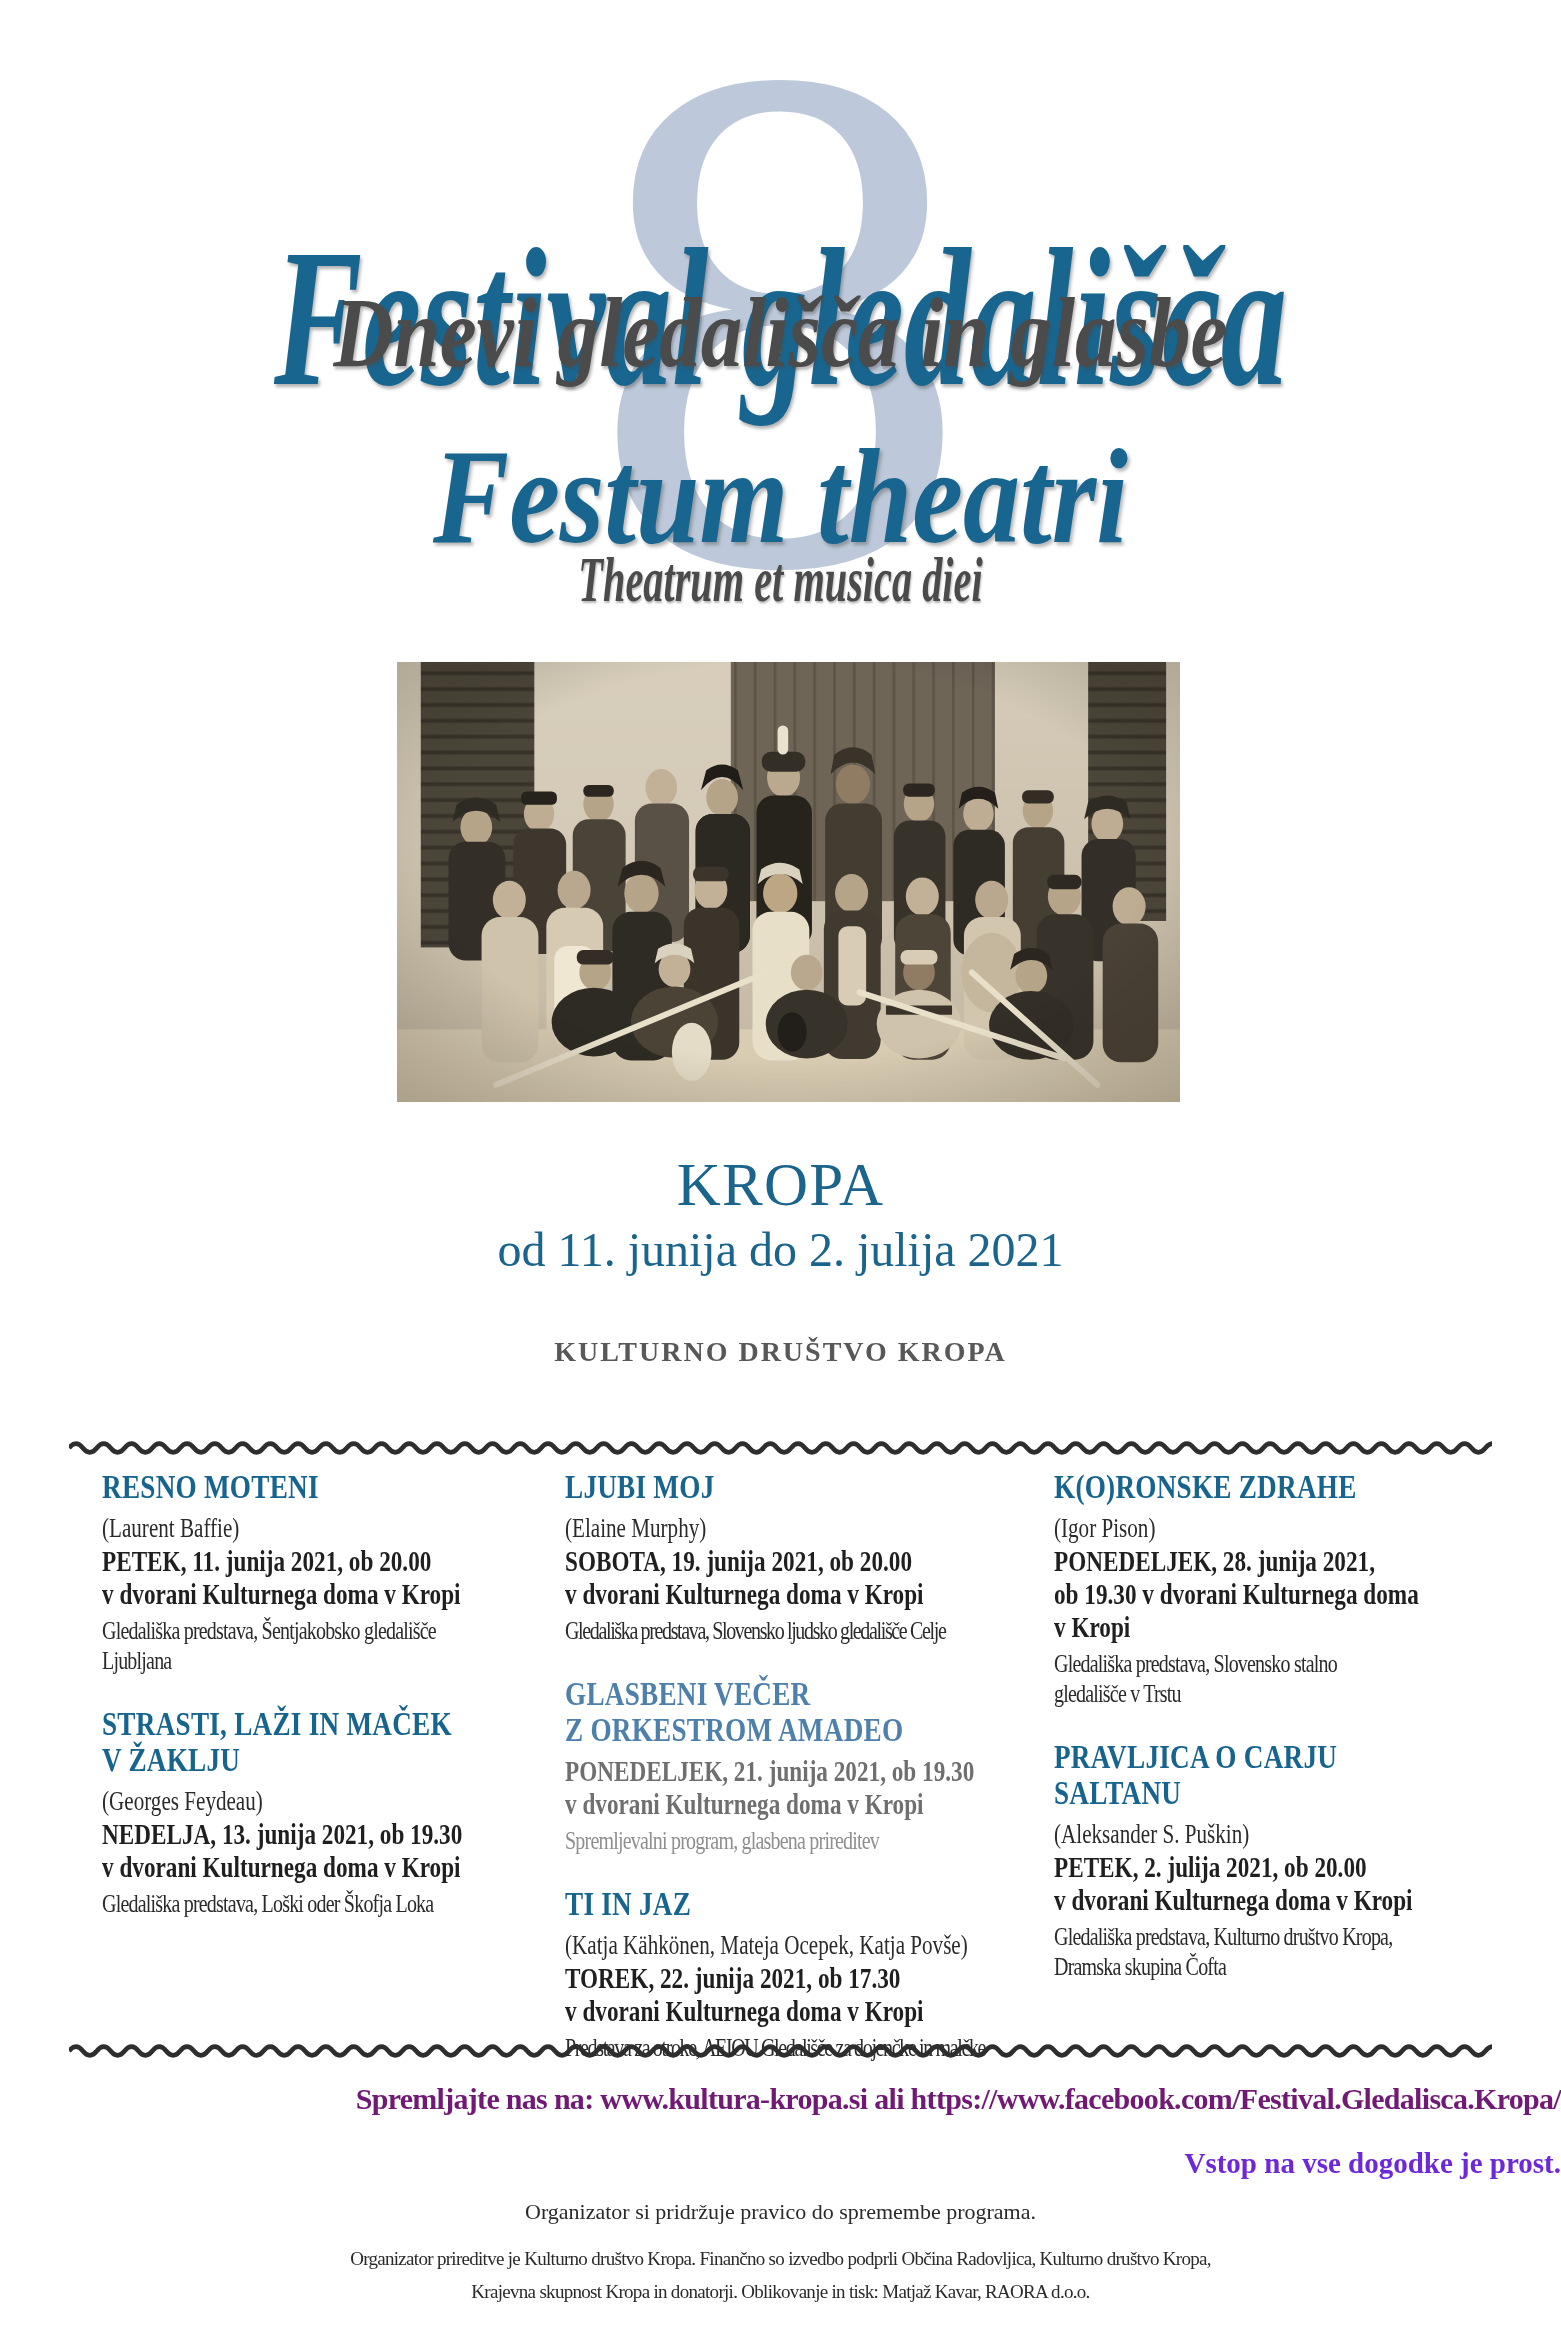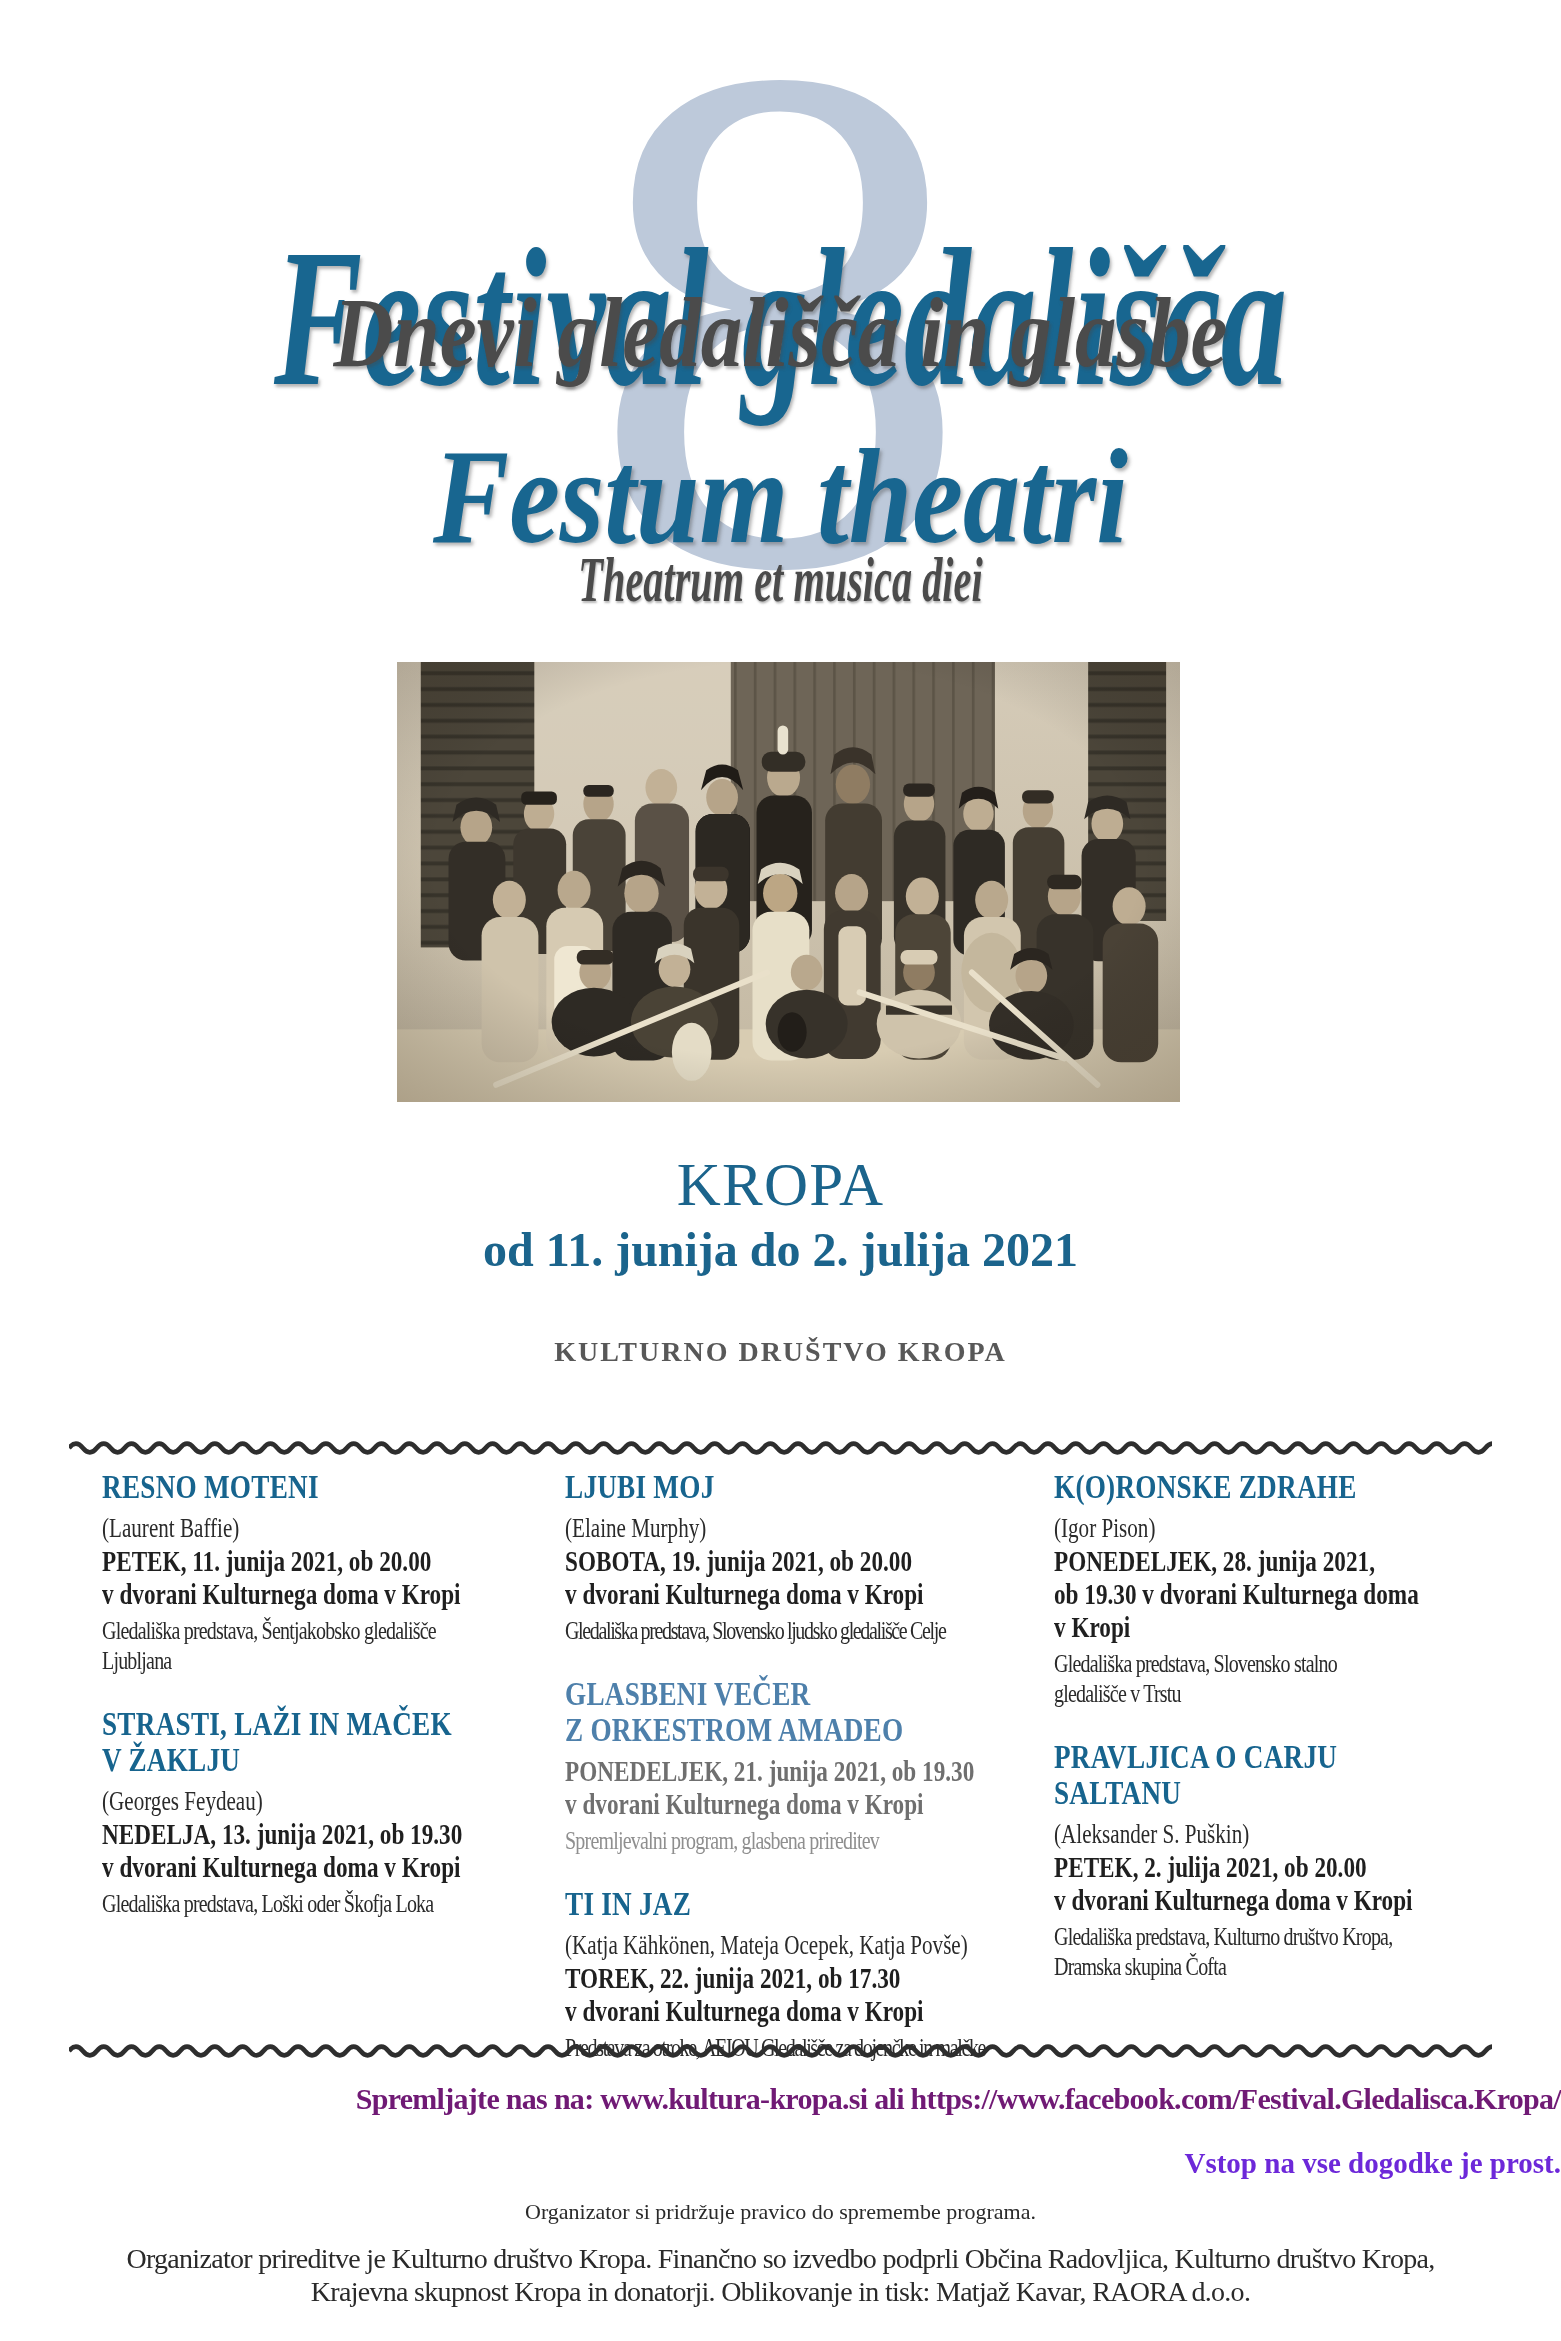--- a/index.html
+++ b/index.html
@@ -34,21 +34,21 @@
     z-index:2;background:#c8bda9;box-shadow:0 0 0 0.7px #b9ae99 inset;
   }
   .photo svg{display:block;width:100%;height:100%;}
   
   .city{
     position:absolute;left:0;top:1151px;width:100%;text-align:center;z-index:2;
     font-weight:normal;font-size:61px;line-height:1.1;color:#1b648c;letter-spacing:1.3px;
   }
   .dates{
     position:absolute;left:0;top:1224px;width:100%;text-align:center;z-index:2;
-    font-weight:bold;font-size:48px;line-height:1.1;color:#1b648c;
+    font-weight:normal;font-size:48px;line-height:1.1;color:#1b648c;
   }
   .org{
     position:absolute;left:0;top:1337px;width:100%;text-align:center;z-index:2;
     font-weight:bold;font-size:28px;line-height:1.1;color:#585858;letter-spacing:2px;
   }
   
   .wavy{position:absolute;left:69px;width:1423px;height:16px;z-index:2;}
   .wavy1{top:1440px;}
   .wavy2{top:2043px;}
   
@@ -77,21 +77,21 @@
   .free{
     position:absolute;left:0;top:2147px;width:100%;text-align:right;z-index:2;
     font-weight:bold;font-size:29px;color:#6d28d9;
   }
   .prognote{
     position:absolute;left:0;top:2199px;width:100%;text-align:center;z-index:2;
     font-size:22px;color:#2a2a2a;
   }
   .credits{
     position:absolute;left:0;top:2242px;width:100%;text-align:center;z-index:2;
-    font-size:28px;line-height:33px;color:#2a2a2a;letter-spacing:-0.7px;
+    font-size:19px;line-height:33px;color:#2a2a2a;letter-spacing:-0.7px;
   }
 </style>
 </head>
 <body>
 
 <div class="poster">
 
   <div class="wm">8</div>
 
   <h1 class="script t1">Festival gledališča</h1>

